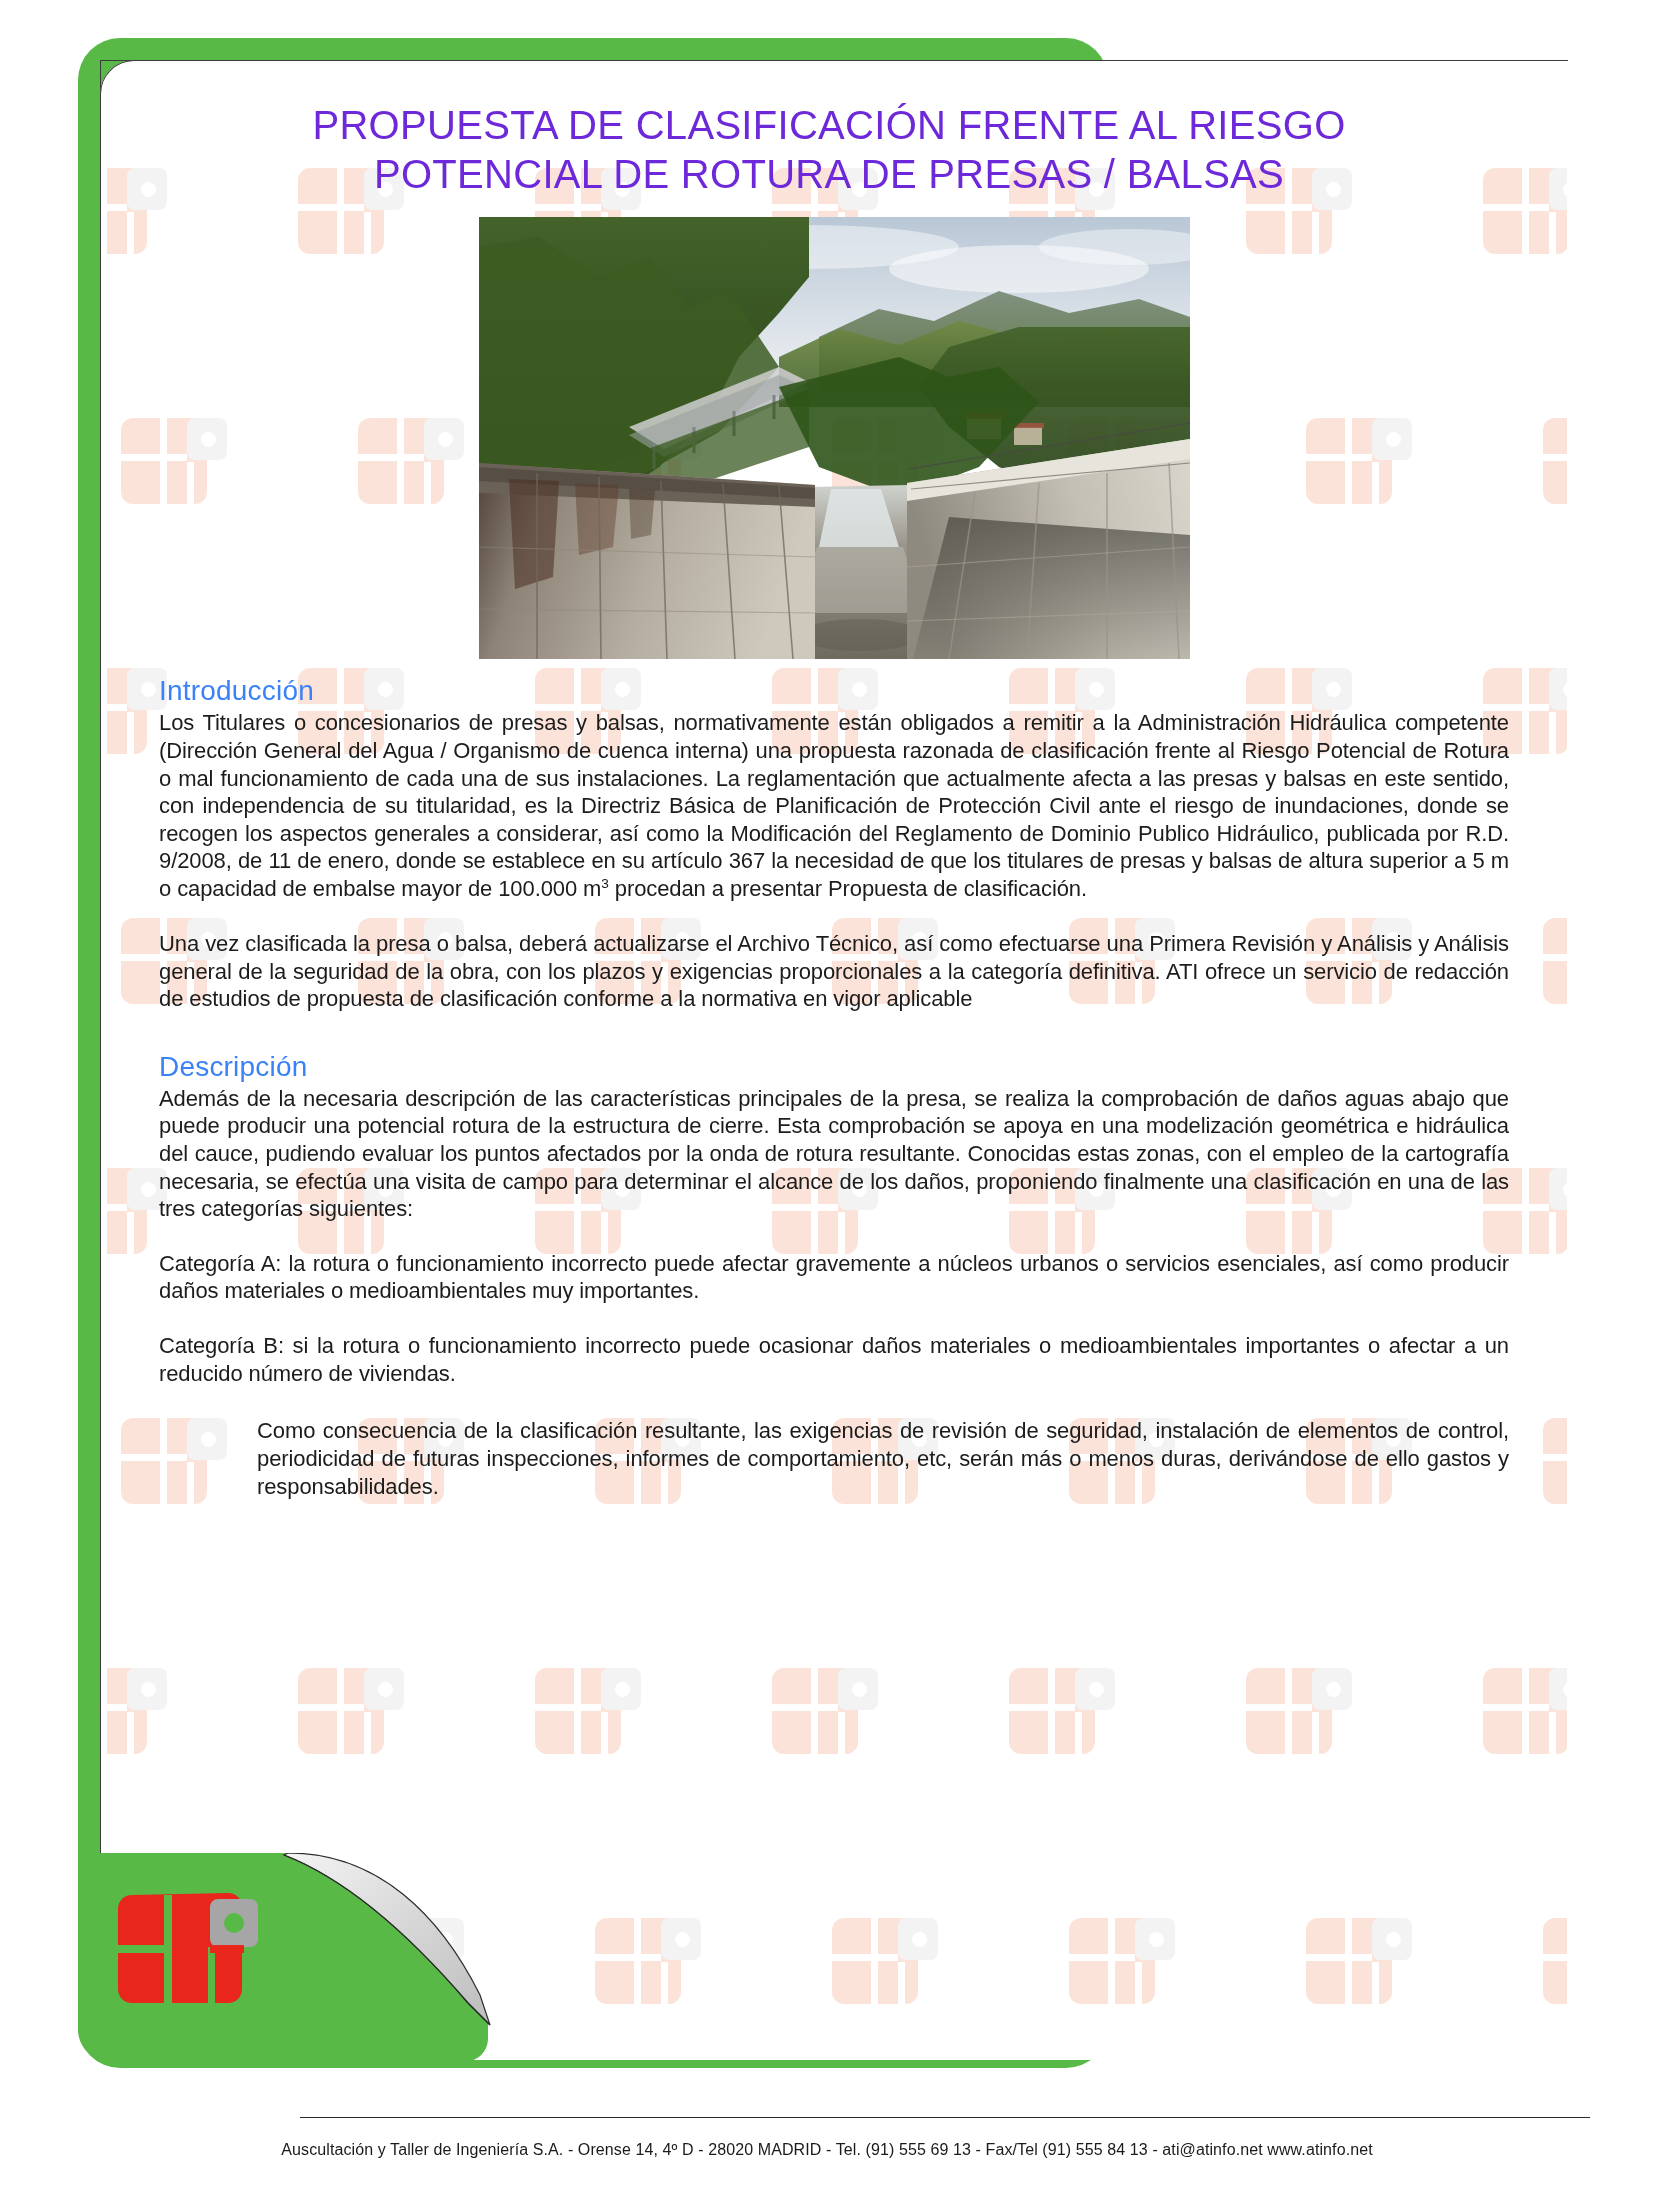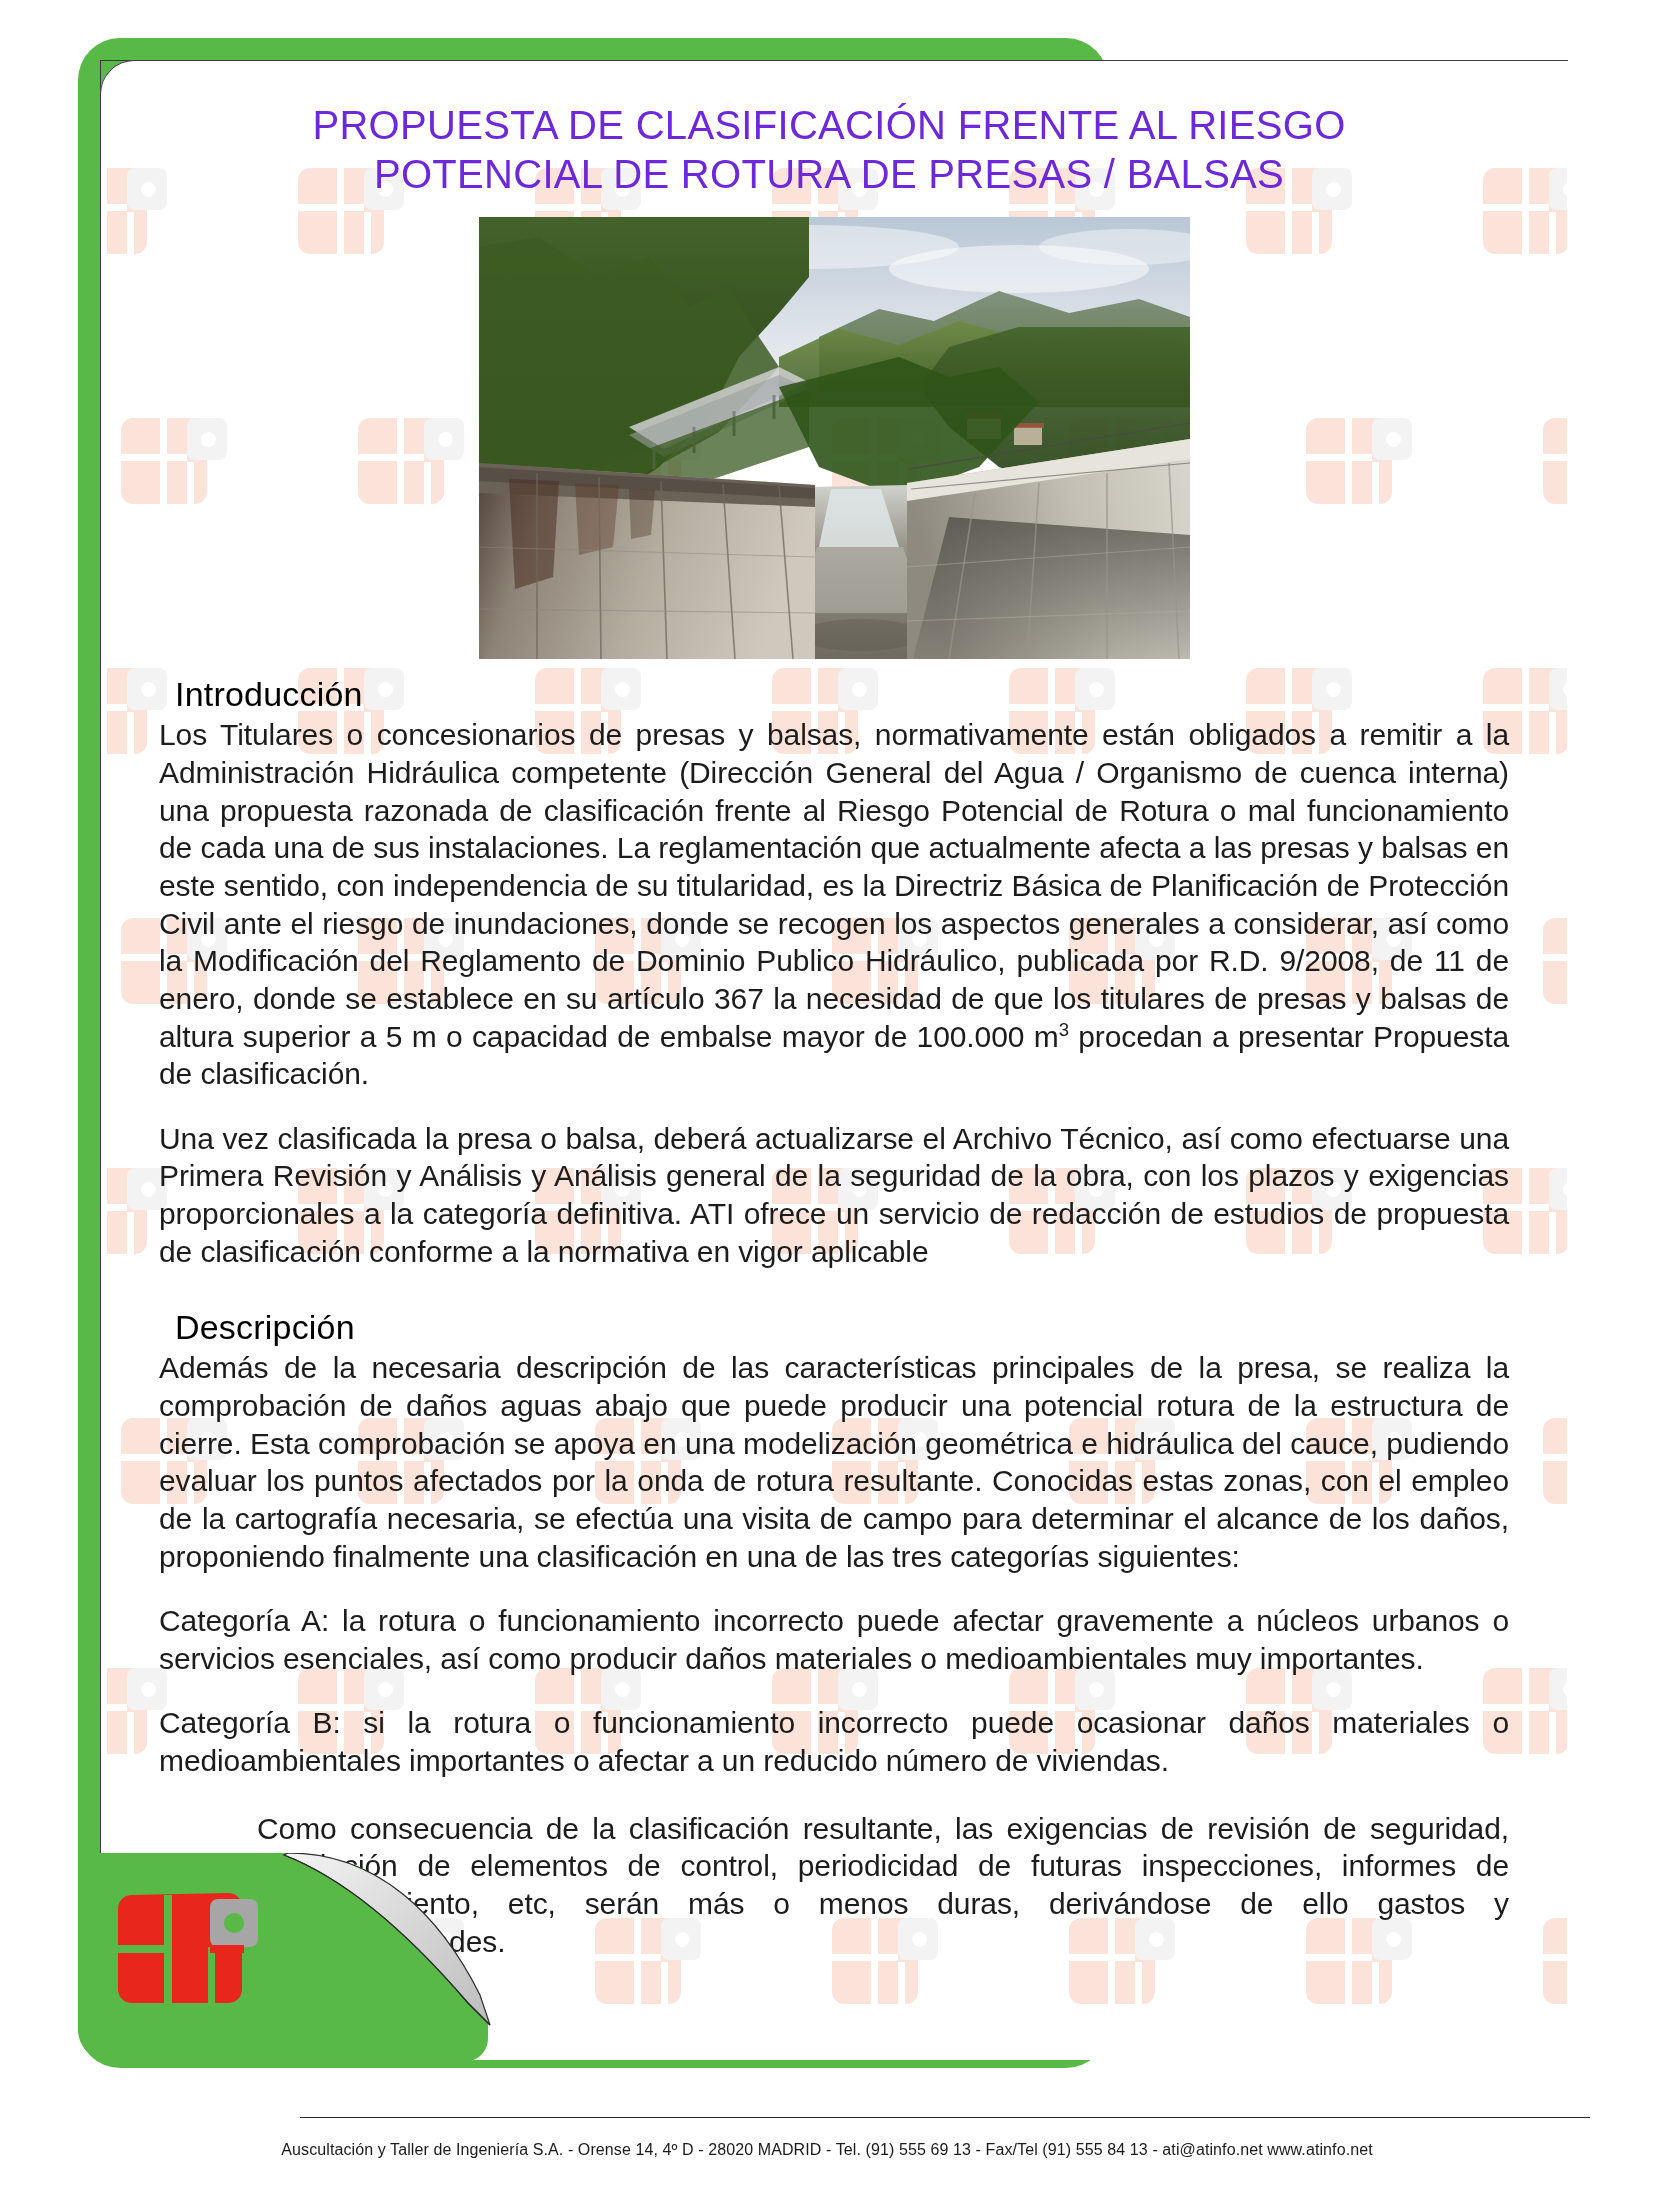--- a/index.html
+++ b/index.html
@@ -122,31 +122,31 @@
     display:block;
   }
   .hero svg{display:block;}
 
   .body-area{
     padding:0 58px 0 58px;
     box-sizing:border-box;
   }
 
   h2.section{
-    color:#000000;
-    font-size:34px;
+    color:#3b82f6;
+    font-size:28px;
     font-weight:400;
-    margin:16px 0 2px 16px;
+    margin:16px 0 2px 0;
     letter-spacing:.2px;
   }
   h2.section.desc{margin-top:38px;}
 
   p.para{
     margin:0 0 0 0;
-    font-size:30px;
+    font-size:22px;
     line-height:1.255;
     color:#1c1c1c;
     text-align:justify;
     letter-spacing:-.1px;
   }
   p.para.gap{margin-top:27px;}
   p.para.indent{
     margin-left:98px;
     margin-top:30px;
   }

